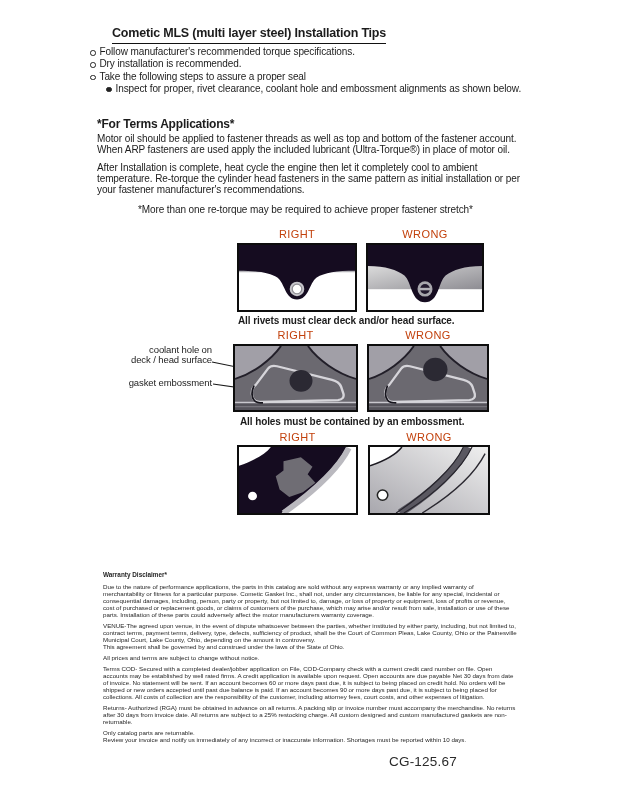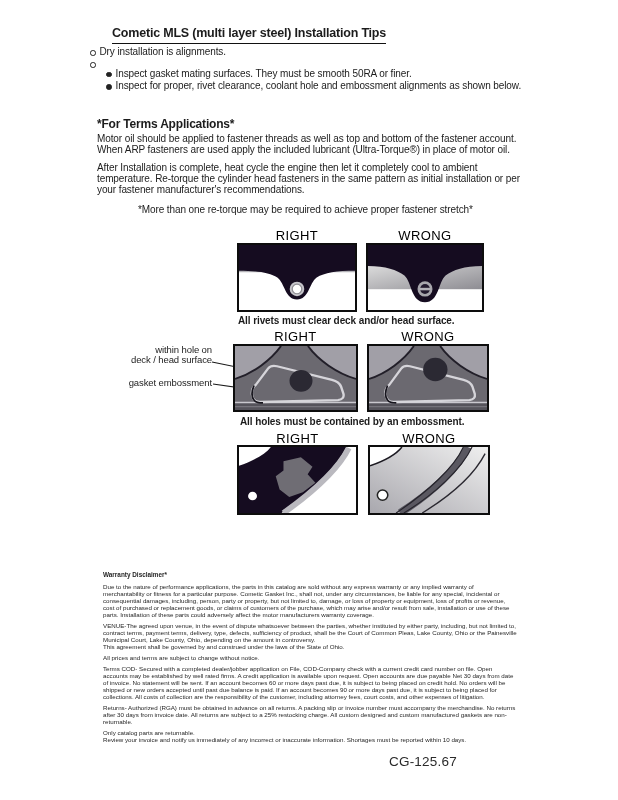--- a/index.html
+++ b/index.html
@@ -8,49 +8,50 @@
   .abs{position:absolute;}
   .title{left:112px;top:26px;font-size:12.5px;font-weight:bold;letter-spacing:-0.2px;
          border-bottom:1.5px solid #111;padding-bottom:3px;white-space:nowrap;}
   .bullets{left:90px;top:46px;width:480px;font-size:10px;line-height:12.3px;letter-spacing:-0.1px;}
   .b-row{display:flex;align-items:flex-start;}
   .b-circ{width:3.5px;height:3.5px;border:1px solid #222;border-radius:50%;margin:4px 4px 0 0;flex:none;}
   .b-dot{width:3.5px;height:3.5px;background:#222;border:1px solid #222;border-radius:50%;margin:4px 4px 0 0;flex:none;}
   .sub{margin-left:16px;}
   .dheading{left:97px;top:117px;font-size:12px;font-weight:bold;letter-spacing:-0.2px;}
   .para{left:97px;width:428px;font-size:10px;line-height:10.9px;letter-spacing:-0.1px;}
-  .dlab{font-size:13px;letter-spacing:0.4px;text-align:center;color:#000000;}
+  .dlab{font-size:11px;letter-spacing:0.4px;text-align:center;color:#c2410c;}
   .dbox{border:2px solid #0d0d0d;background:#fff;box-sizing:content-box;}
   .dbox svg{display:block;}
   .cap{font-weight:bold;font-size:10px;letter-spacing:-0.1px;white-space:nowrap;}
   .ann{font-size:9.5px;line-height:10.4px;text-align:right;width:118px;left:94px;letter-spacing:-0.1px;}
   .legal{left:103px;top:571px;width:414px;font-size:6.2px;line-height:7px;color:#262626;letter-spacing:0;}
   .legal p{margin:0 0 4px 0;}
   .legal p.tight{margin-bottom:0;}
   .legal .lh{font-weight:bold;font-size:6.4px;margin-bottom:5px;}
   .code{left:389px;top:754px;font-size:13.5px;letter-spacing:0.2px;color:#2a2a2a;}
 </style>
 </head>
 <body>
 
 <div id="page">
 
   <div class="abs title">Cometic MLS (multi layer steel) Installation Tips</div>
 
   <div class="abs bullets">
     <div class="b-row">
       <span class="b-circ"></span>
-      <span>Dry installation is alignments.</span>
+      <span>Follow manufacturer's recommended torque specifications.</span>
     </div>
     <div class="b-row">
       <span class="b-circ"></span>
+      <span>Dry installation is recommended.</span>
     </div>
-    <div class="b-row sub">
-      <span class="b-dot"></span>
-      <span>Inspect gasket mating surfaces.  They must be smooth 50RA or finer.</span>
+    <div class="b-row">
+      <span class="b-circ"></span>
+      <span>Take the following steps to assure a proper seal</span>
     </div>
     <div class="b-row sub">
       <span class="b-dot"></span>
       <span>Inspect for proper, rivet clearance, coolant hole and embossment alignments as shown below.</span>
     </div>
   </div>
 
   <div class="abs dheading">*For Terms Applications*</div>
   <div class="abs para" style="top:134px;">Motor oil should be applied to fastener threads as well as top and bottom of the fastener account. When ARP fasteners are used apply the included lubricant (Ultra-Torque®) in place of motor oil.</div>
   <div class="abs para" style="top:163px;">After Installation is complete, heat cycle the engine then let it completely cool to ambient temperature. Re-torque the cylinder head fasteners in the same pattern as initial installation or per your fastener manufacturer's recommendations.</div>
@@ -85,21 +86,21 @@
       <circle cx="61" cy="46" r="5.2" fill="#221a2e"></circle>
       <rect x="55.2" y="44.8" width="11.6" height="2.6" fill="#b2b1b7"></rect>
     </svg>
   </div>
   <div class="abs cap" style="left:238px;top:315px;">All rivets must clear deck and/or head surface.</div>
 
   <div class="abs dlab" style="left:233px;top:329px;width:125px;">RIGHT</div>
   <div class="abs dlab" style="left:367px;top:329px;width:122px;">WRONG</div>
 
   <div class="abs ann" style="top:345px;">
-    <div>within hole on</div>
+    <div>coolant hole on</div>
     <div>deck / head surface</div>
   </div>
   <div class="abs ann" style="top:378px;">gasket embossment</div>
 
   <svg class="abs" style="left:205px;top:355px;" width="90" height="40">
     <line x1="7" y1="7" x2="85" y2="23" stroke="#1a1a1a" stroke-width="1.1"></line>
     <line x1="8" y1="29" x2="57" y2="36" stroke="#1a1a1a" stroke-width="1.1"></line>
   </svg>
 
   <div class="abs dbox" style="left:233px;top:344px;">

